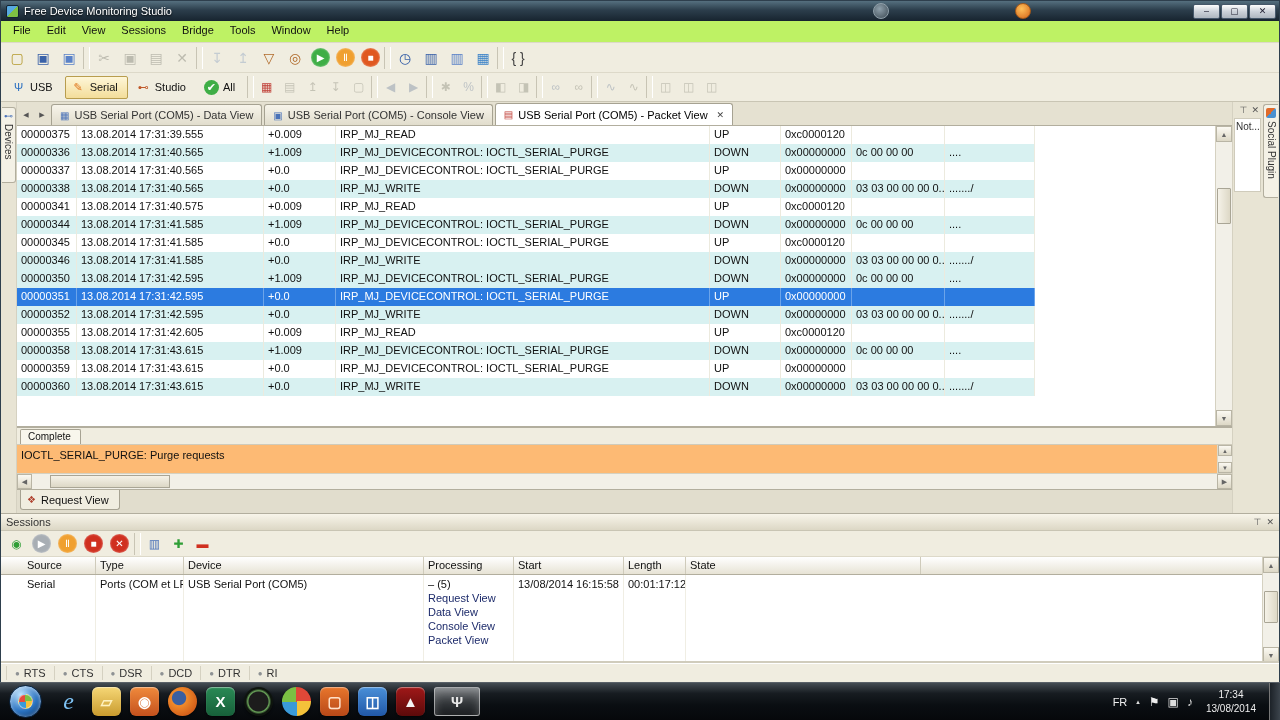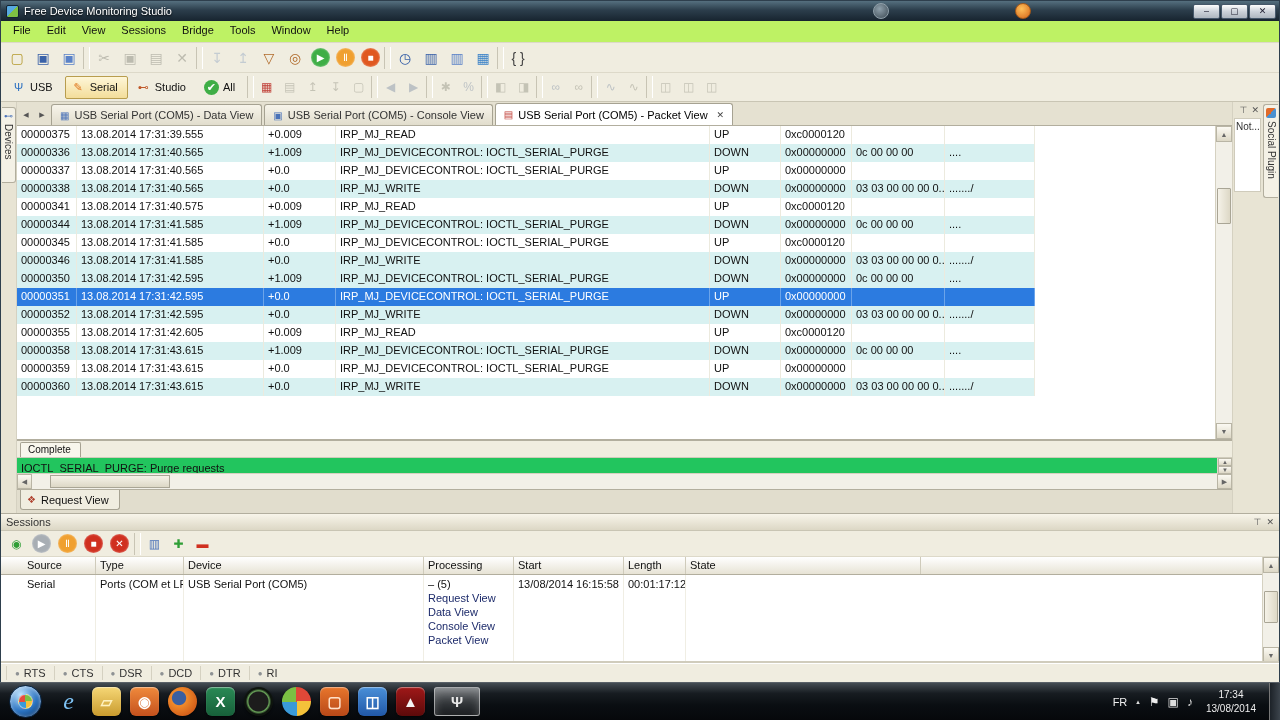--- a/index.html
+++ b/index.html
@@ -72,21 +72,21 @@
   .vscroll { width:17px; flex:none; background:#f2f0e8; border-left:1px solid #d5d1c1; display:flex; flex-direction:column; }
   .scroll-btn { height:16px; flex:none; background:linear-gradient(#fbf9f2,#ddd8c6); border:1px solid #b9b5a5; color:#666;
                 font-size:7px; display:flex; align-items:center; justify-content:center; }
   .scroll-track { flex:1; position:relative; }
   .scroll-thumb { position:absolute; left:1px; right:1px; top:46px; height:36px; background:linear-gradient(90deg,#f5f2e8,#ddd8c6); border:1px solid #a9a595; border-radius:1px; }
   .sthumb2 { top:18px; height:32px; }
 
   .detail { flex:none; border-top:2px solid #b2ae9e; background:#f0ede0; }
   .detail-tab-row { height:17px; display:flex; align-items:flex-end; padding-left:3px; border-bottom:1px solid #cfcbbb; }
   .detail-tab { font-size:10px; padding:1px 9px 2px 7px; background:#f8f6ec; border:1px solid #a6a292; border-bottom:none; border-radius:2px 2px 0 0; }
-  .detail-body { height:16px; display:flex; background:#22c55e; border-bottom:1px solid #d5d1c1; }
+  .detail-body { height:29px; display:flex; background:#fdba74; border-bottom:1px solid #d5d1c1; }
   .detail-text { flex:1; padding:4px; white-space:nowrap; overflow:hidden; }
   .detail-vscroll { width:15px; flex:none; background:#f2f0e8; border-left:1px solid #ddd9c9; display:flex; flex-direction:column; justify-content:space-between; }
   .mini-arrow { height:11px; font-size:6px; color:#666; display:flex; align-items:center; justify-content:center; background:linear-gradient(#fbf9f2,#ddd8c6); border:1px solid #b9b5a5; }
   .hscroll { height:15px; display:flex; background:#f2f0e8; }
   .hscroll .scroll-btn { width:15px; height:100%; }
   .htrack { flex:1; position:relative; }
   .hthumb { position:absolute; top:1px; bottom:1px; left:18px; width:120px; background:linear-gradient(#f5f2e8,#ddd8c6); border:1px solid #a9a595; }
 
   .request-strip { height:24px; flex:none; background:#e1ddcd; border-top:1px solid #b2ae9e; display:flex; align-items:flex-start; padding:0 0 0 3px; }
   .request-tab { display:flex; align-items:center; gap:5px; height:20px; padding:0 10px 0 6px; background:#f0ede0;

